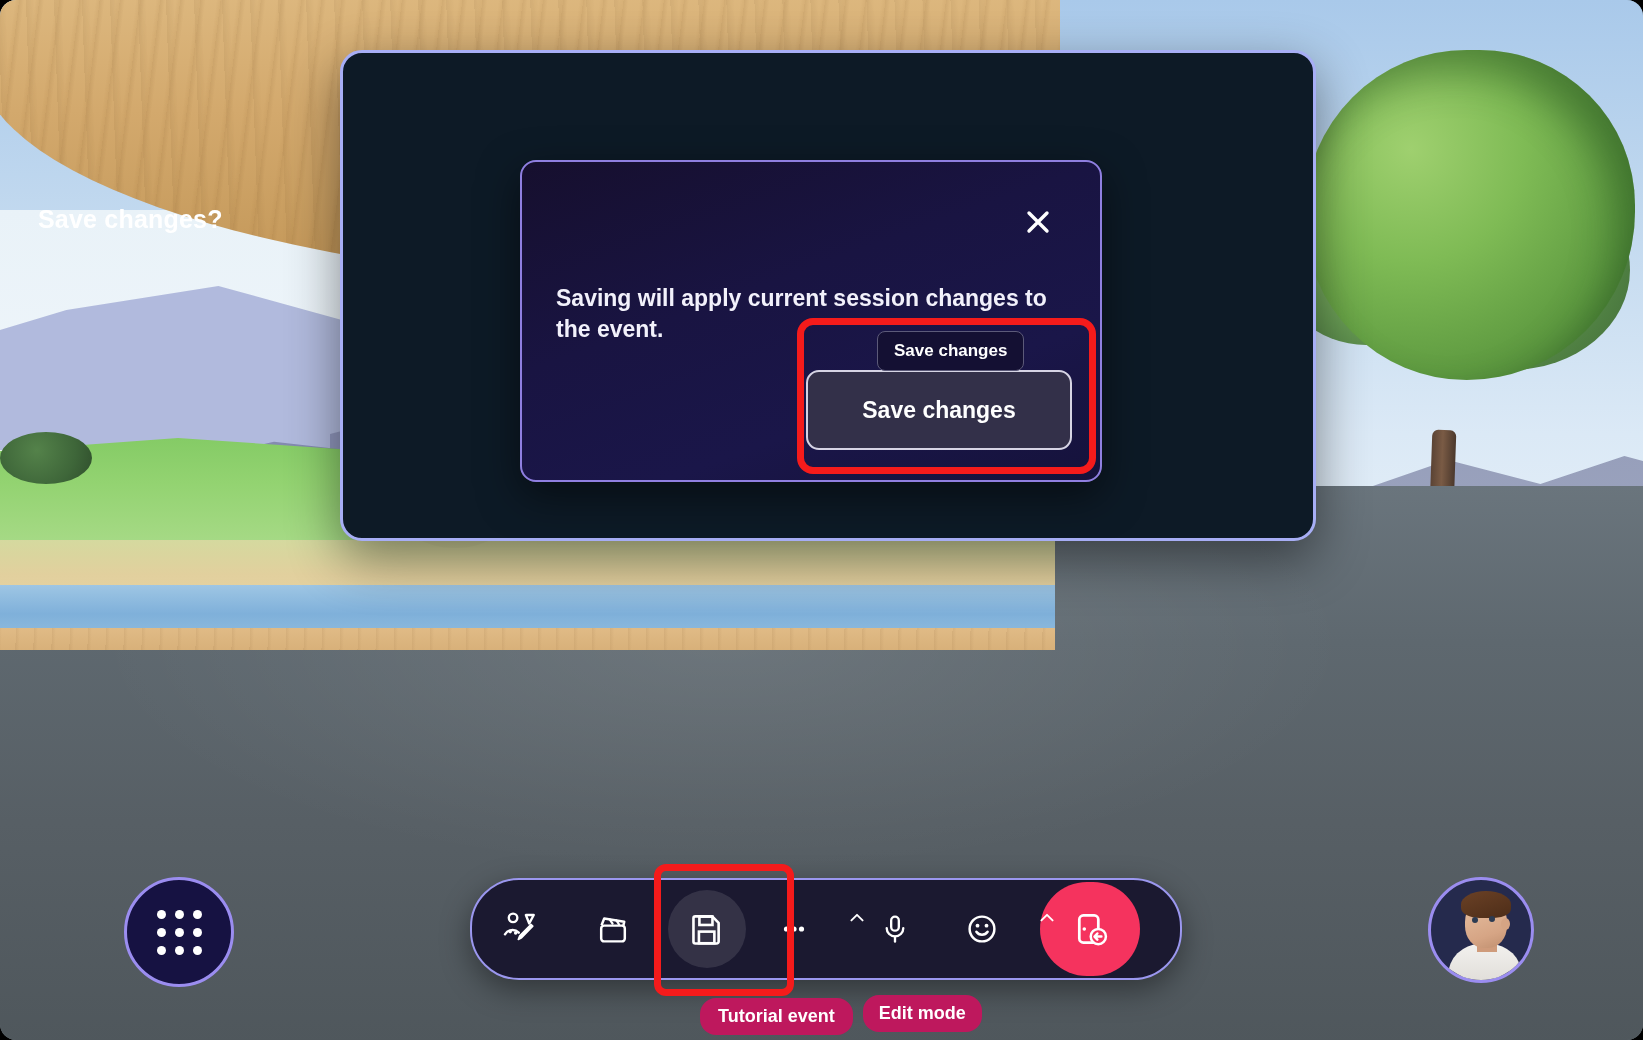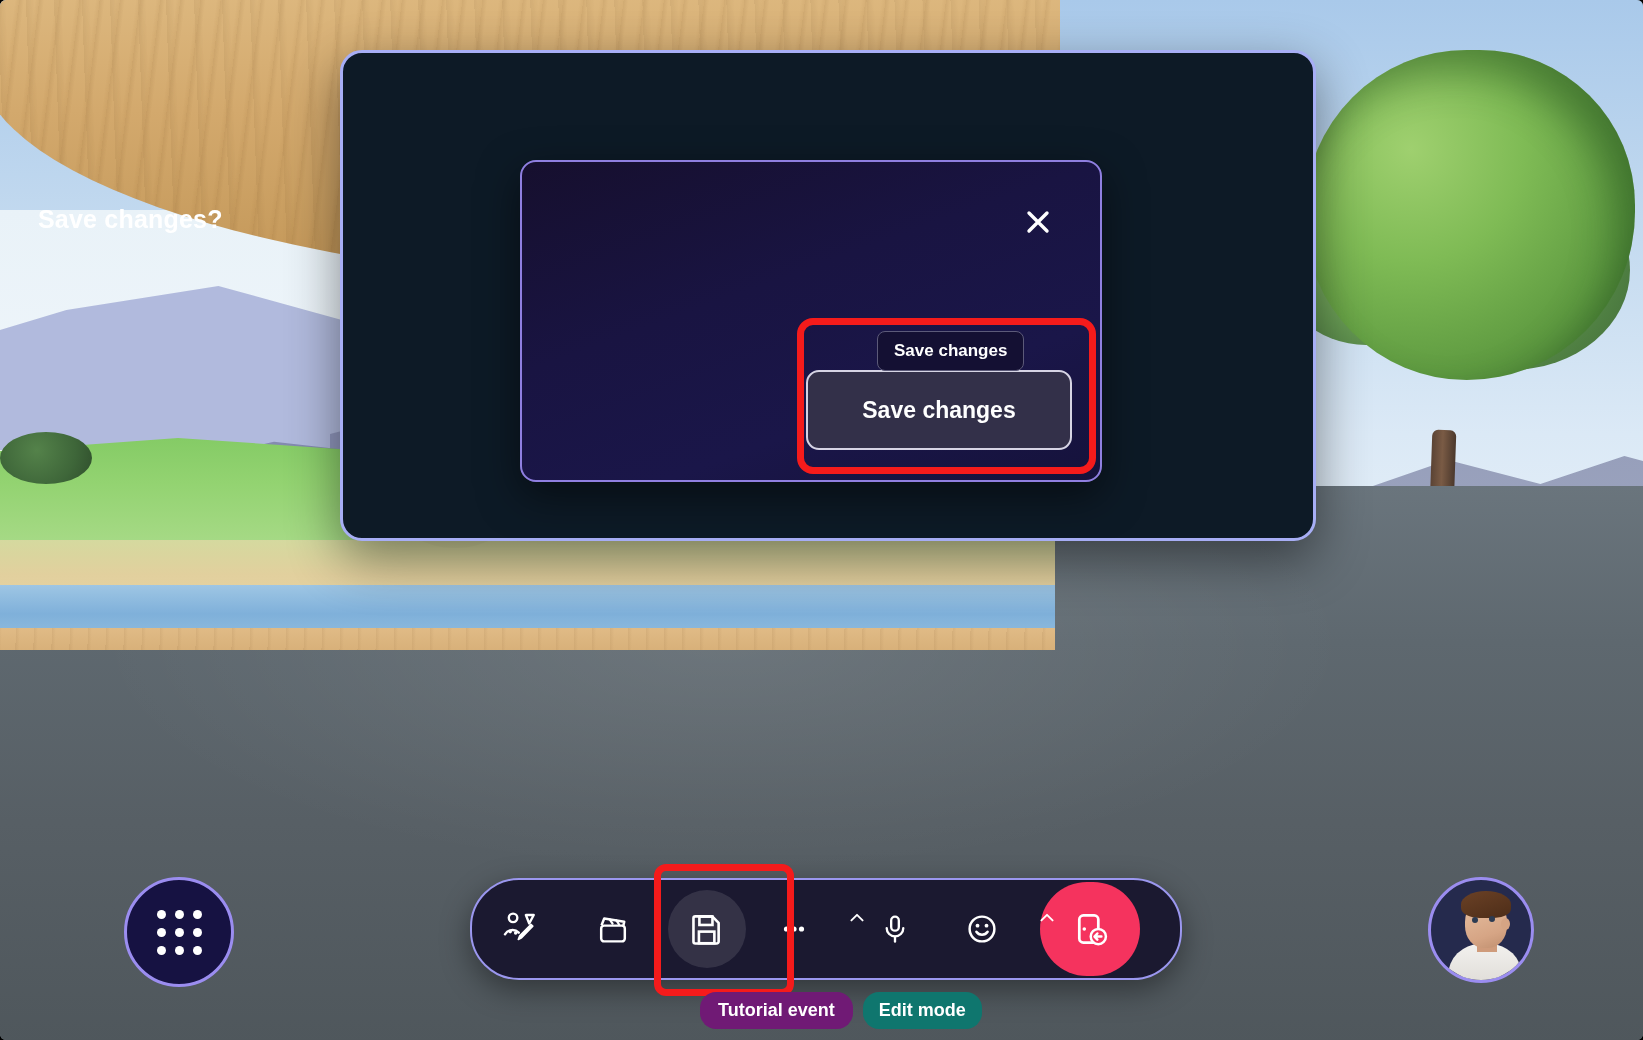--- a/index.html
+++ b/index.html
@@ -13,21 +13,21 @@
     height: 1040px;
     overflow: hidden;
     font-family: "Liberation Sans", sans-serif;
   }
 
   #stage {
     position: relative;
     width: 1643px;
     height: 1040px;
     overflow: hidden;
-    border-radius: 6px;
+    border-radius: 16px;
   }
 
   
   .scene {
     position: absolute;
     inset: 0;
     background: #6e7a82;
     overflow: hidden;
   }
 
@@ -554,30 +554,31 @@
 
   
   .labels {
     position: absolute;
     left: 700px; top: 992px;
     display: flex;
     gap: 10px;
     align-items: center;
   }
   .chip-event {
-    background: #701a75;
+    background: #be185d;
     color: #ffffff;
     font-size: 18px;
     font-weight: bold;
     padding: 8px 18px;
     border-radius: 16px;
     white-space: nowrap;
+    margin-top: 6px;
   }
   .chip-mode {
-    background: #0f766e;
+    background: #be185d;
     color: #ffffff;
     font-size: 18px;
     font-weight: bold;
     padding: 8px 16px;
     border-radius: 16px;
     white-space: nowrap;
   }
 </style>
 </head>
 <body>
@@ -644,20 +645,21 @@
   <div class="dialog"></div>
 
   <div class="dialog-title">Save changes?</div>
 
   <div class="dialog-close">
     <svg width="30" height="30" viewBox="0 0 30 30" aria-hidden="true">
       <path d="M6 6 L24 24 M24 6 L6 24" stroke="currentColor" stroke-width="3.4" stroke-linecap="round" fill="none"></path>
     </svg>
   </div>
 
+  <div class="dialog-body">Saving will apply current session changes to the event.</div>
 
 
   <button class="save-btn">Save changes</button>
 
   <div class="save-tooltip">Save changes</div>
 
   <div class="hl hl-save-dialog"></div>
 
   <div class="apps-btn">
     <span class="dots-grid">

